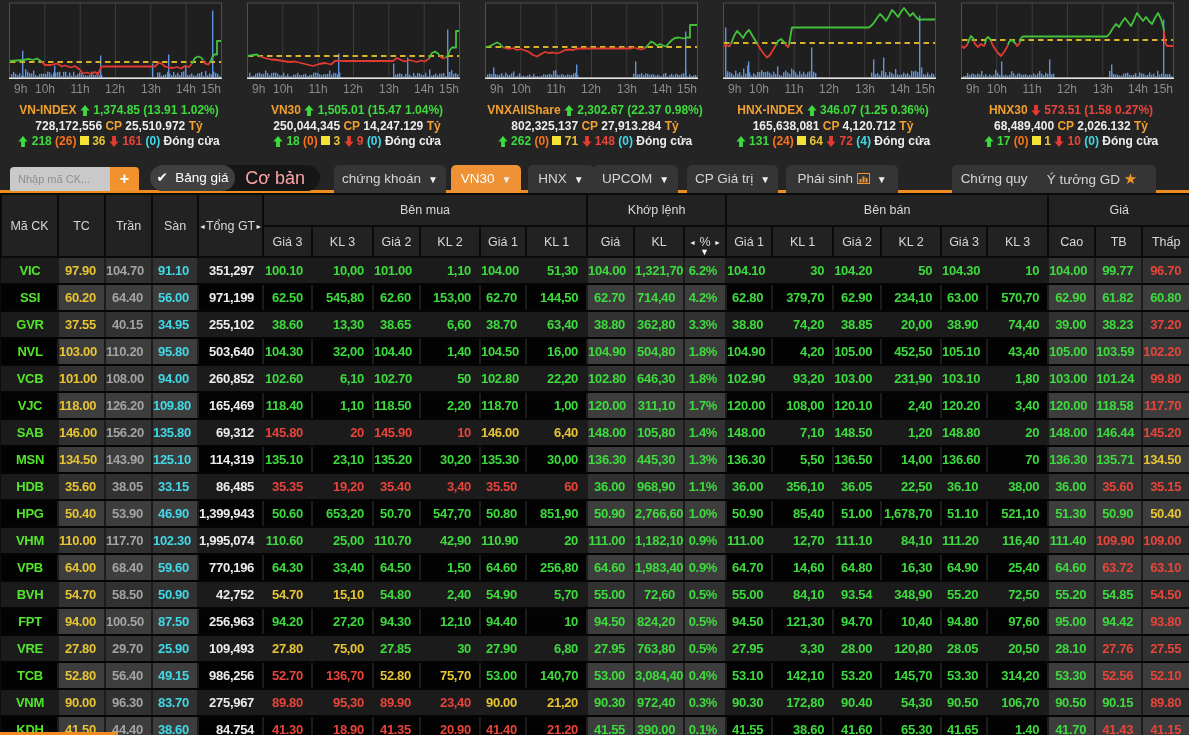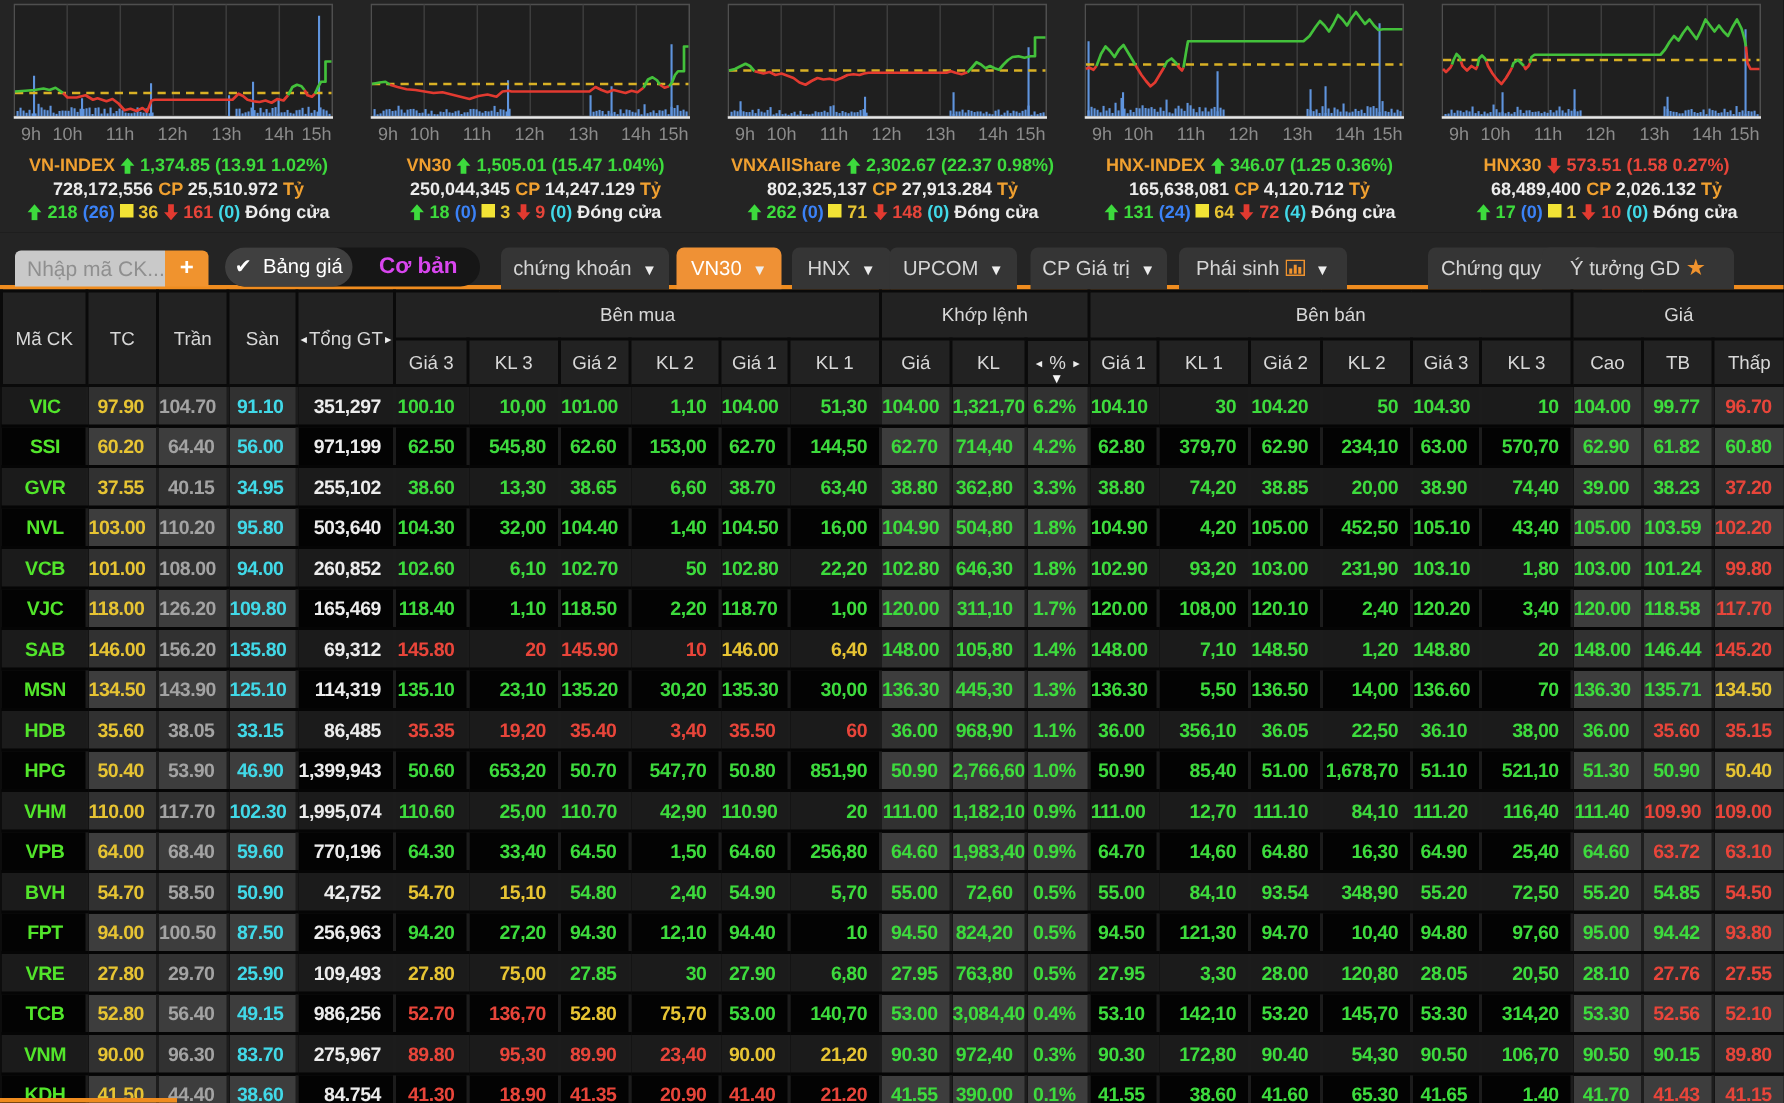--- a/index.html
+++ b/index.html
@@ -5,32 +5,32 @@
 .top{position:absolute;left:0;top:0;width:1189px;height:155px;background:#242424;}
 .panel{position:absolute;top:0;width:238px;height:155px;}
 .pl1{position:absolute;top:103px;width:100%;text-align:center;font-size:12px;font-weight:bold;white-space:nowrap;}
 .pl2{position:absolute;top:118.5px;width:100%;text-align:center;font-size:12px;font-weight:bold;white-space:nowrap;}
 .pl3{position:absolute;top:133.5px;width:100%;text-align:center;font-size:12px;font-weight:bold;white-space:nowrap;}
 .ar{vertical-align:-2px;}
 .org{color:#f0a030}
 .gn{color:#3ddb3d}
 .rd{color:#e8453a}
 .wt{color:#ececec}
-.pu{color:#3b82f6}
+.pu{color:#f97316}
 .cn{color:#41d9e8}
 .yl{color:#e7c433}
 .mg{color:#a3a3a3}
 .sq{display:inline-block;width:9px;height:9px;background:#f2e335;}
 .nav{position:absolute;left:0;top:155px;width:1189px;height:38px;background:#242424;}
 .nav .oline{position:absolute;left:0;bottom:0;height:3px;width:100%;background:#ef8c1f;}
-.inp{position:absolute;left:10px;top:12px;width:100px;height:24px;background:#c9c9c9;border-radius:4px 0 0 0;color:#8f8f8f;font-size:14px;line-height:24px;padding-left:8px;}
+.inp{position:absolute;left:10px;top:12px;width:100px;height:24px;background:#c9c9c9;border-radius:4px 0 0 0;color:#8f8f8f;font-size:11px;line-height:24px;padding-left:8px;}
 .plus{position:absolute;left:110px;top:12px;width:29px;height:24px;background:#f0932e;border-radius:0 4px 0 0;color:#fff;font-size:16px;font-weight:bold;text-align:center;line-height:23px;}
 .pillwrap{position:absolute;left:150px;top:10px;width:170px;height:26px;background:#161616;border-radius:13px;}
 .pill{position:absolute;left:0px;top:0px;width:85px;height:26px;background:#404040;border-radius:13px;color:#fff;font-size:13.5px;line-height:26px;text-align:center;}
-.coban{position:absolute;right:15px;top:0;height:26px;color:#d946ef;font-size:15px;line-height:26px;font-weight:bold;}
+.coban{position:absolute;right:15px;top:0;height:26px;color:#fca5a5;font-size:18px;line-height:26px;}
 .tab{position:absolute;top:10px;height:28px;background:#353535;border-radius:5px 5px 0 0;color:#d5d5d5;font-size:13.5px;line-height:28px;text-align:center;white-space:nowrap;}
 .tab .crt{font-size:10px;vertical-align:0.5px;color:#ededed;margin-left:7px;}
 .tab.act{background:#ef9135;color:#fff;}
 .star{color:#f0932e;font-size:15px;}
 table{position:absolute;left:0;top:193px;border-collapse:collapse;table-layout:fixed;width:1189px;}
 th{background:#222222;color:#d8d8d8;font-weight:normal;font-size:12.5px;padding:0 2px;border:2px solid #0a0a0a;height:32px;text-align:center;}
 .h2 th{height:31px;}
 td{font-size:13px;font-weight:bold;letter-spacing:-0.3px;text-align:right;padding-right:8px;height:27px;border-right:2px solid #1c1c1c;border-bottom:2px solid #050505;white-space:nowrap;overflow:hidden;}
 td.tk{text-align:center;padding-left:10px;color:#52e52b;font-size:13px;}
 .ro{background:#1b1b1b}

